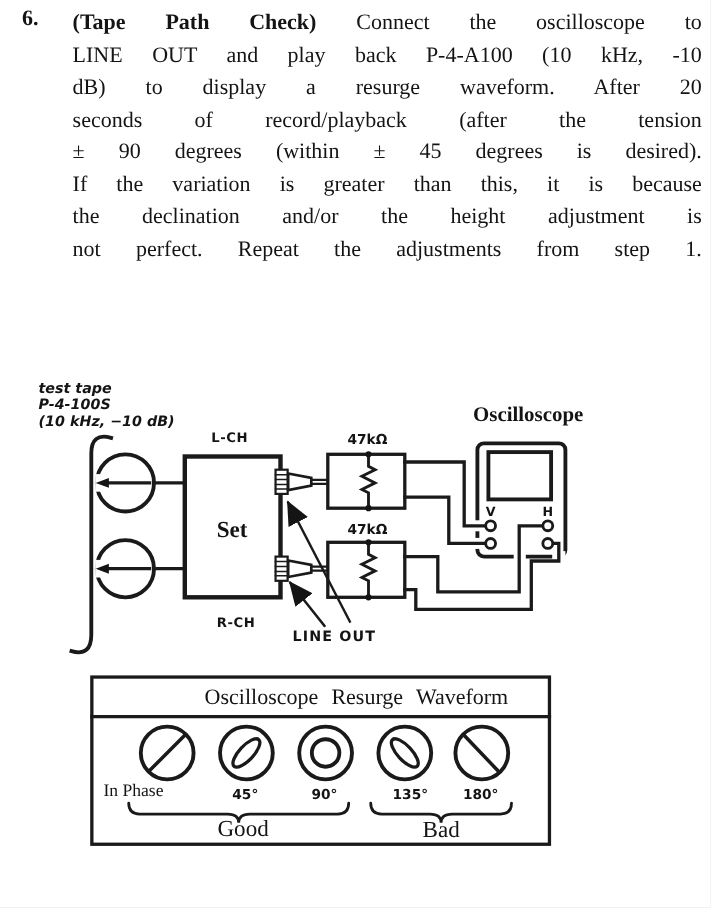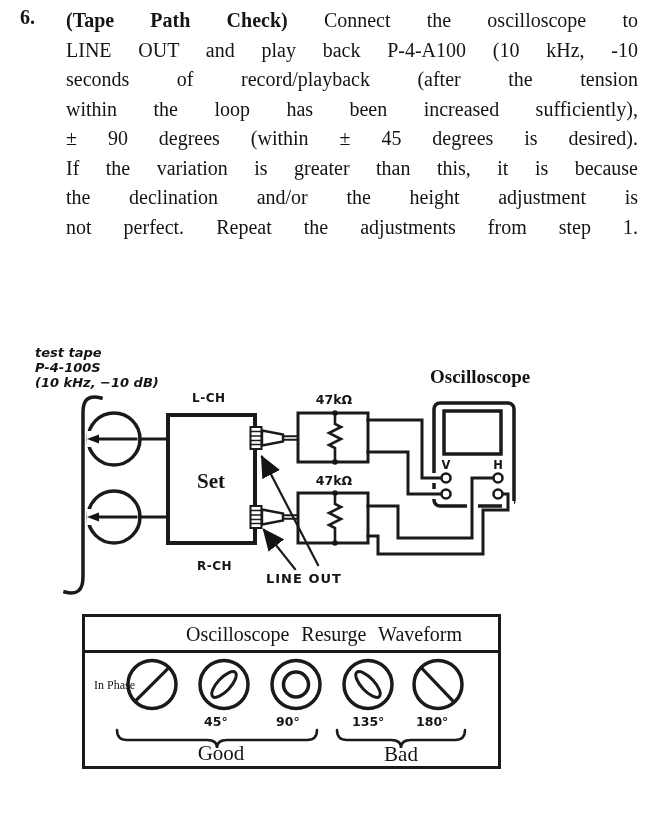--- a/index.html
+++ b/index.html
@@ -3,39 +3,39 @@
 <meta charset="utf-8">
 <style>
   html,body{margin:0;padding:0;background:#e8e8e8;}
   #page{position:relative;width:646px;height:825px;background:#ffffff;overflow:hidden;
         font-family:"Liberation Serif",serif;color:#141414;}
   .abs{position:absolute;}
   .itemnum{left:20px;top:6px;font-size:20px;font-weight:bold;}
   .para{left:56px;top:6px;width:572px;font-size:20px;line-height:29.5px;margin-left:10px;}
   .jline{text-align:justify;text-align-last:justify;text-justify:inter-word;white-space:normal;}
   .wf-title{left:86px;top:623px;width:476px;text-align:center;font-size:20px;word-spacing:7px;}
-  .wf-inphase{left:94px;top:678px;font-size:12px;text-align:right;}
-  .deg{top:714px;font-family:"DejaVu Sans",sans-serif;font-size:12.5px;font-weight:bold;}
+  .wf-inphase{left:94px;top:711px;font-size:16px;text-align:right;}
+  .deg{top:714px;text-align:center;font-family:"DejaVu Sans",sans-serif;font-size:12.5px;font-weight:bold;}
   .wf-good{left:171px;top:741px;width:100px;text-align:center;font-size:21px;}
   .wf-bad{left:351px;top:742px;width:100px;text-align:center;font-size:21px;}
   svg text{fill:#141414;}
   .lbl{font-family:"DejaVu Sans",sans-serif;font-weight:bold;}
 </style>
 </head>
 <body>
 
 <div id="page">
 
   <div class="abs itemnum">6.</div>
 
   <div class="abs para">
     <div class="jline"><b>(Tape Path Check)</b> <span>Connect the oscilloscope to</span></div>
     <div class="jline">LINE OUT and play back P-4-A100 (10 kHz, -10</div>
+    <div class="jline">dB) to display a resurge waveform. After 20</div>
     <div class="jline">seconds of record/playback (after the tension</div>
-    <div class="jline">within the loop has been increased sufficiently),</div>
     <div class="jline">± 90 degrees (within ± 45 degrees is desired).</div>
     <div class="jline">If the variation is greater than this, it is because</div>
     <div class="jline">the declination and/or the height adjustment is</div>
     <div class="jline">not perfect. Repeat the adjustments from step 1.</div>
   </div>
 
   <svg class="abs" style="left:0;top:0" width="646" height="825" viewBox="0 0 646 825">
     <defs>
       <marker id="ah" markerWidth="11" markerHeight="9" refX="9" refY="4.5" orient="auto">
         <path d="M0,0 L10,4.5 L0,9 z" fill="#141414"></path>

